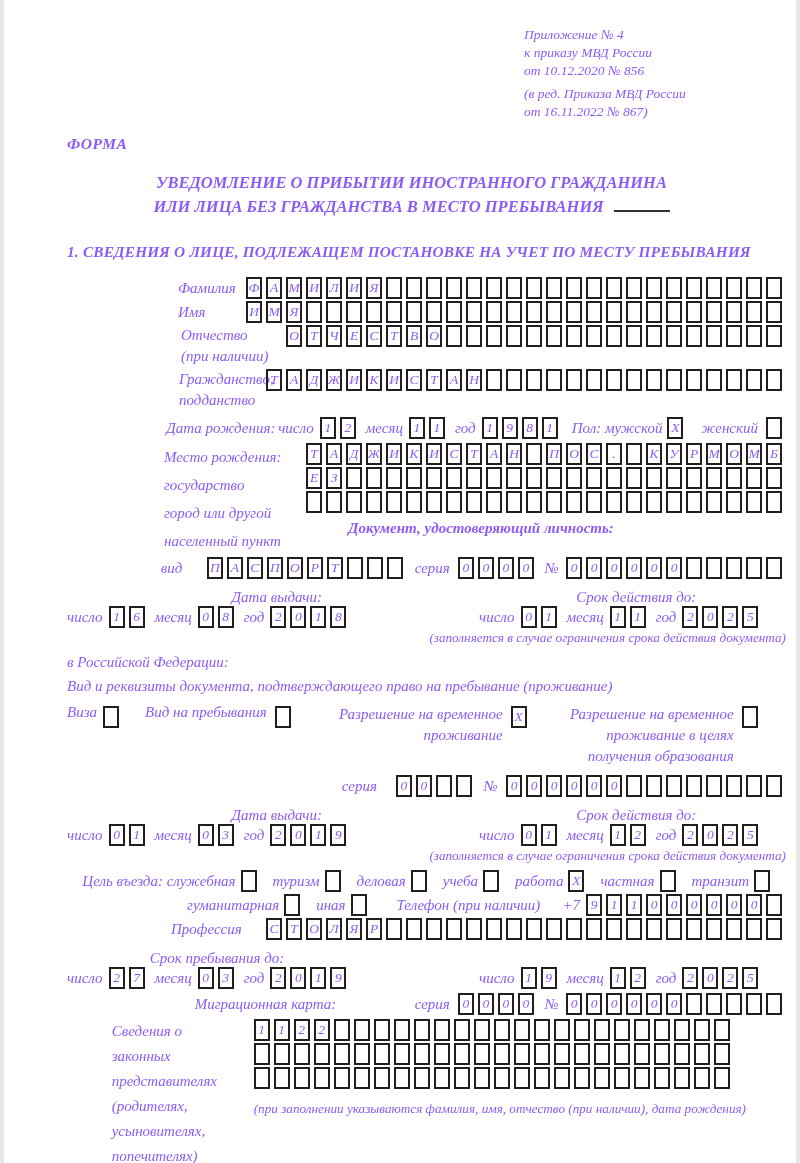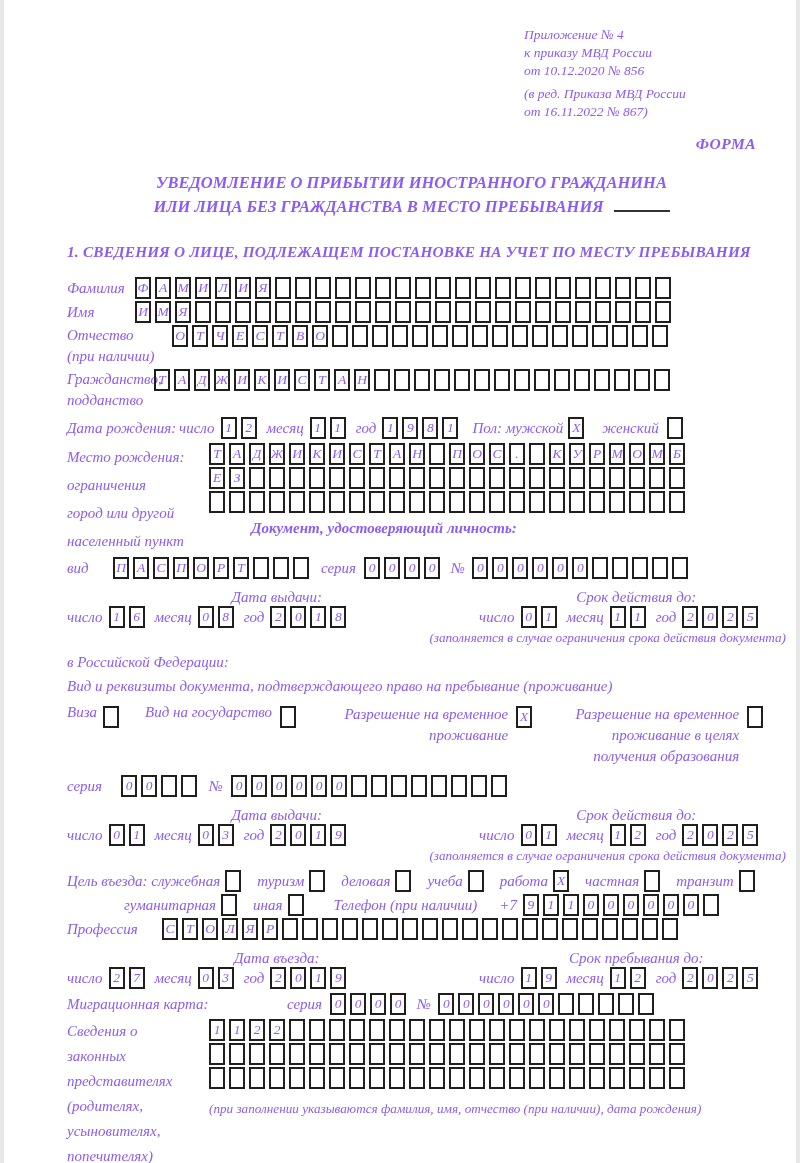--- a/index.html
+++ b/index.html
@@ -5,26 +5,26 @@
   * { margin:0; padding:0; box-sizing:border-box; }
   body { background:#e8e8e8; font-family:"Liberation Serif","DejaVu Serif",serif; }
   .page {
     width:792px; height:1163px; background:#ffffff; color:#8b5cf6;
     margin:0 auto; padding:26px 10px 0 63px; position:relative;
     font-size:15px; overflow:hidden;font-style:italic;
   }
   
   .hdr { width:190px; margin-left:auto; margin-right:72px; font-size:13.5px; line-height:18px; }
   .hdr .grp2 { margin-top:5px; }
-  .forma { text-align:right; margin-right:30px; margin-top:14px; font-weight:bold; font-size:15.5px; letter-spacing:0.5px; }
+  .forma { text-align:left; margin-right:30px; margin-top:14px; font-weight:bold; font-size:15.5px; letter-spacing:0.5px; }
   .title { text-align:center; font-weight:bold; font-size:16.5px; line-height:24px; margin-top:18px; margin-right:30px; }
   .title-blank { display:inline-block; width:56px; border-bottom:2px solid #333; height:14px; margin-left:10px; }
   .sec-h { font-weight:bold; font-size:15.3px; margin-top:24px; letter-spacing:0.2px; }
   
-  .row { display:flex; align-items:center; margin-bottom:2px; }
+  .row { display:flex; align-items:center; margin-bottom:2px;justify-content:flex-end; }
   .row.top { align-items:flex-start; }
   .cells { display:flex; flex-wrap:nowrap; }
   .cell {
     flex:none; width:16px; height:22px; border:2px solid #1f1f1f; margin-right:4px;
     display:flex; align-items:center; justify-content:center;
     font-size:13.5px; font-family:"Liberation Serif","DejaVu Serif",serif;
   }
   .lbl { flex:none; }
   .lw68 { width:68px; }
   .lw105 { width:105px; }
@@ -242,21 +242,21 @@
         </span>
       <span class="lbl" style="margin-left:14px;margin-right:8px;">женский</span>
       <span class="cells">
           <span class="cell"></span>
         </span>
     </div>
 
     <div class="row top" style="margin-top:4px;">
       <span class="lbl lw142">
         <span>Место рождения:</span><br>
-        <span>ограничения</span><br>
+        <span>государство</span><br>
         <span>город или другой</span><br>
         <span>населенный пункт</span>
       </span>
       <span>
         <span class="cellrow">
             <span class="cell">Т</span>
             <span class="cell">А</span>
             <span class="cell">Д</span>
             <span class="cell">Ж</span>
             <span class="cell">И</span>
@@ -424,21 +424,21 @@
     <div class="para">
       <div>в Российской Федерации:</div>
       <div>Вид и реквизиты документа, подтверждающего право на пребывание (проживание)</div>
     </div>
 
     <div class="permit-row">
       <span class="lbl" style="margin-right:6px;">Виза</span>
       <span class="cells">
           <span class="cell"></span>
         </span>
-      <span class="lbl gap26" style="margin-right:8px;">Вид на государство</span>
+      <span class="lbl gap26" style="margin-right:8px;">Вид на пребывания</span>
       <span class="cells">
           <span class="cell"></span>
         </span>
       <span class="lbl gap20 ctr" style="width:190px;margin-right:8px;">
         <span>Разрешение на временное</span><br>
         <span>проживание</span>
       </span>
       <span class="cells">
           <span class="cell">X</span>
         </span>
@@ -609,21 +609,20 @@
           <span class="cell"></span>
           <span class="cell"></span>
           <span class="cell"></span>
           <span class="cell"></span>
           <span class="cell"></span>
           <span class="cell"></span>
         </span>
     </div>
 
     <div class="dlbl-row">
-      <span class="dlbl-l">Дата въезда:</span>
       <span class="dlbl-r">Срок пребывания до:</span>
     </div>
 
     <div class="drow">
       <span class="dgrp dgrp-l">
         <span class="dlab">число</span>
         <span class="cells">
             <span class="cell">2</span>
             <span class="cell">7</span>
           </span>

